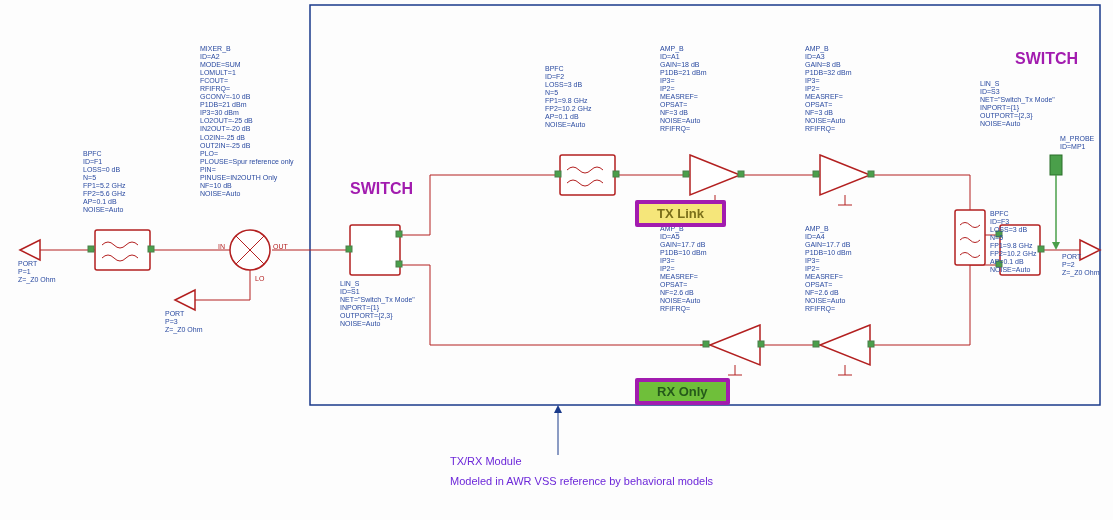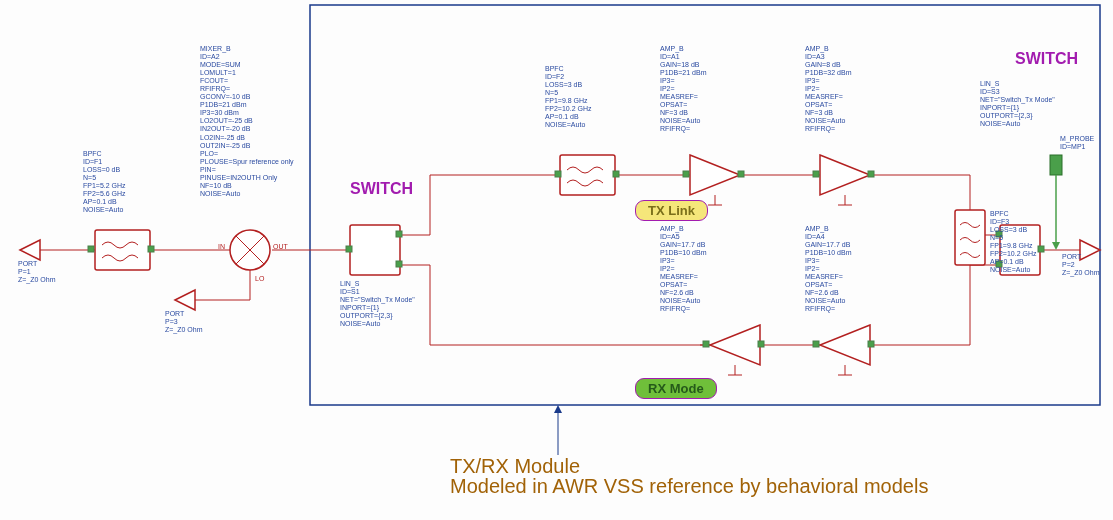--- a/index.html
+++ b/index.html
@@ -32,32 +32,32 @@
     white-space: pre;
   }
   .label-switch {
     position: absolute;
     color: #a21caf;
     font-weight: bold;
     font-size: 16px;
   }
   .link-badge {
     position: absolute;
-    padding: 2px 12px;
-    border-radius: 9px;
+    padding: 2px 18px;
+    border-radius: 2px;
     font-size: 13px;
     font-weight: bold;
-    border: 1px solid #a21caf;
+    border: 4px solid #a21caf;
   }
   .tx { background: #f5e67a; color: #7a6f1a; }
   .rx { background: #6fbf3a; color: #255a1a; }
   .caption {
     position: absolute;
-    color: #a16207;
-    font-size: 20px;
+    color: #6d28d9;
+    font-size: 11px;
   }
   .arrow-up { stroke: #1a3a8a; stroke-width: 1; fill: none; }
 </style>
 </head>
 <body>
 <div class="grid"></div>
 
 <svg class="canvas" width="1113" height="520">
 
   <rect x="310" y="5" width="790" height="400" fill="none" stroke="#1a3a8a" stroke-width="1.5"></rect>
@@ -290,16 +290,16 @@
 ID=MP1</div>
 
 <div class="params" style="left:218px; top:243px; color:#b32020;">IN</div>
 <div class="params" style="left:273px; top:243px; color:#b32020;">OUT</div>
 <div class="params" style="left:255px; top:275px; color:#b32020;">LO</div>
 
 <div class="label-switch" style="left:350px; top:180px;">SWITCH</div>
 <div class="label-switch" style="left:1015px; top:50px;">SWITCH</div>
 
 <div class="link-badge tx" style="left:635px; top:200px;">TX Link</div>
-<div class="link-badge rx" style="left:635px; top:378px;">RX Mode</div>
+<div class="link-badge rx" style="left:635px; top:378px;">RX Only</div>
 
 <div class="caption" style="left:450px; top:455px;">TX/RX Module</div>
 <div class="caption" style="left:450px; top:475px;">Modeled in AWR VSS reference by behavioral models</div>
 
 </body></html>

